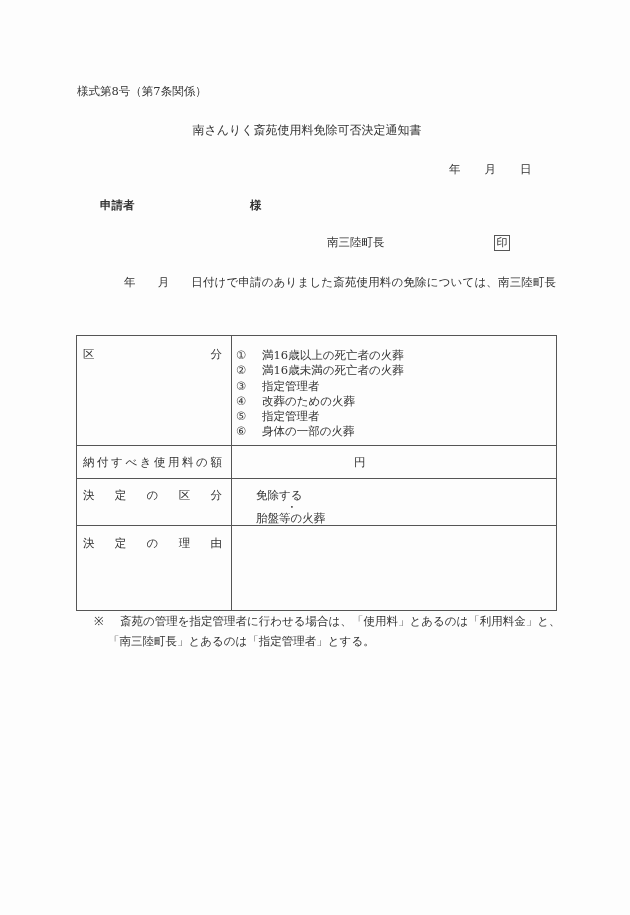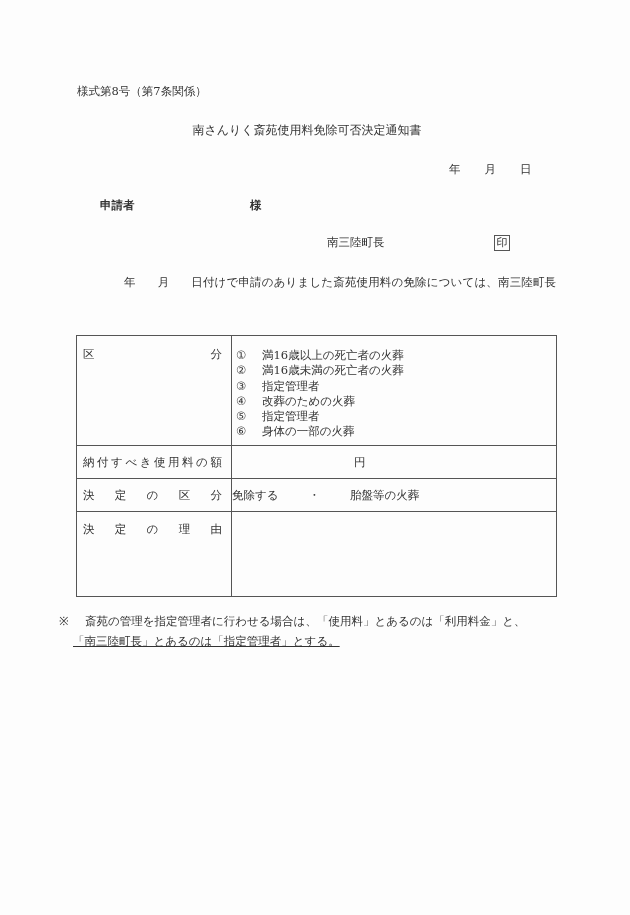--- a/index.html
+++ b/index.html
@@ -69,30 +69,30 @@
     .row-category .label-spread { margin-top: 13px; }
     .row-fee .label-spread,
     .row-decision .label-spread { margin-top: 11px; }
     .row-reason .label-spread { margin-top: 12px; }
 
     .options { list-style: none; margin: 12px 0 0 4px; padding: 0; }
     .options li { line-height: 15.3px; display: flex; }
     .options .num { width: 26px; display: inline-block; }
 
     .fee-value { margin: 11px 0 0 122px; line-height: 1; }
-    .decision-value { margin: 11px 0 0 0; line-height: 1; display: flex; }
+    .decision-value { margin: 11px 0 0 24px; line-height: 1; display: flex; flex-direction: column; }
     .decision-value .dot { margin-left: 30px; margin-right: 30px; }
 
     .note {
-      position: absolute; left: 59px; top: 611px; width: 482px;
+      position: absolute; left: 94px; top: 611px; width: 482px;
       line-height: 20px; font-size: 11.5px;
     }
     .note .line { display: block; white-space: nowrap; }
     .note .mark { display: inline-block; width: 26px; }
-    .note .cont { padding-left: 14px; text-decoration: underline; }
+    .note .cont { padding-left: 14px; }
   </style>
 </head>
 <body>
 
 <div class="abs form-number">様式第8号（第7条関係）</div>
 
 <div class="abs doc-title">南さんりく斎苑使用料免除可否決定通知書</div>
 
 <div class="abs date-line">
   <span>年</span><span class="gap"></span><span>月</span><span class="gap"></span><span>日</span>

